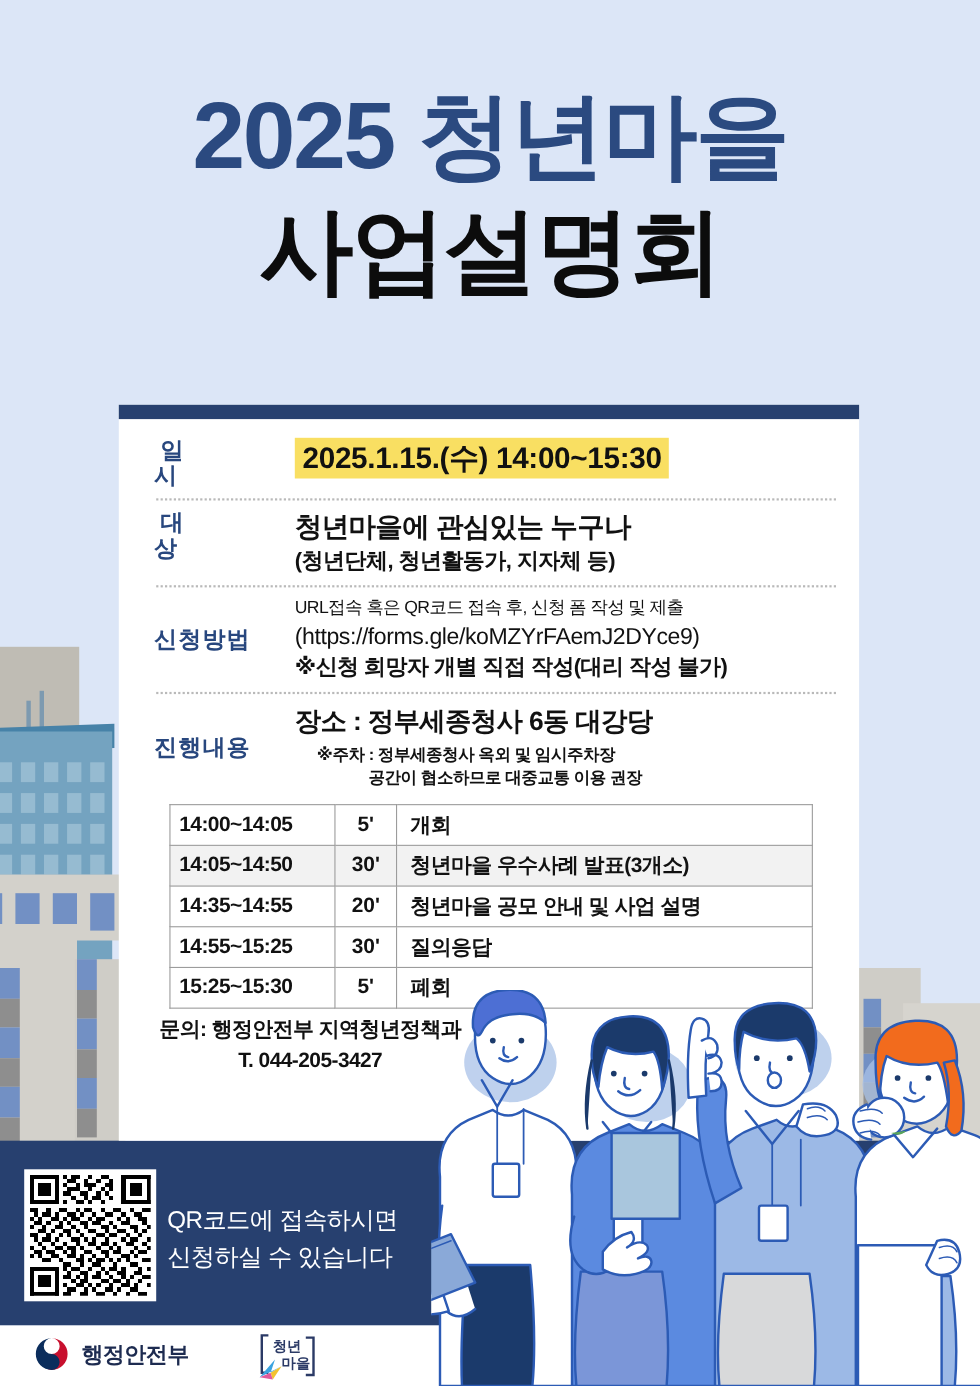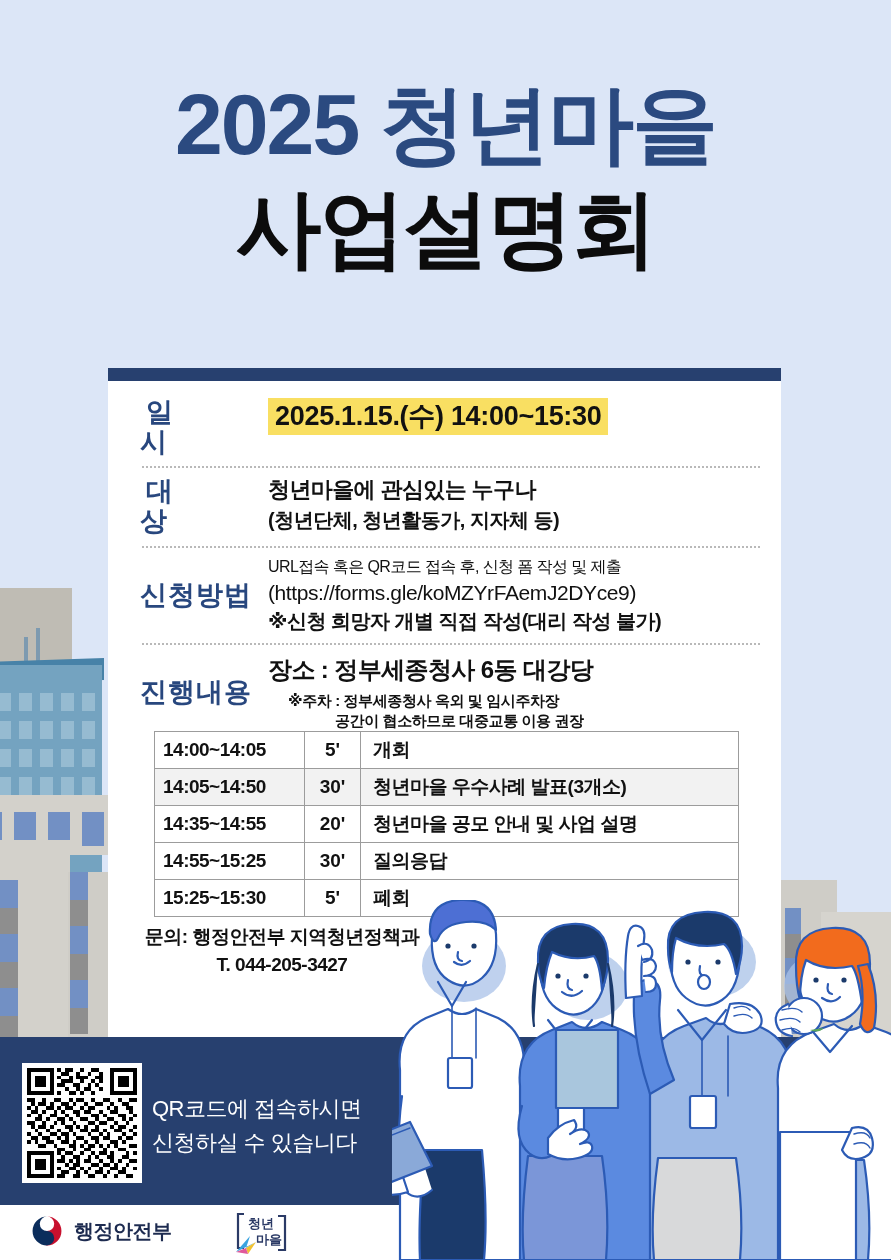--- a/index.html
+++ b/index.html
@@ -58,36 +58,36 @@
   }
   .panel-topbar {
     position: absolute; left: 108px; top: 368px;
     width: 673px; height: 13px; background: #27406f; z-index: 4;
   }
 
   .info { position: absolute; left: 140px; top: 398px; width: 620px; z-index: 5; }
 
   .info-row { display: flex; align-items: flex-start; }
   .info-label {
-    color: #28477e; font-weight: bold; font-size: 27px;
+    color: #28477e; font-weight: bold; font-size: 21px;
     width: 128px; flex: 0 0 128px; letter-spacing: 1px;
     line-height: 1.1;
   }
   .info-label.spaced { letter-spacing: 26px; text-indent: 6px; }
   .info-value { flex: 1; color: #111; }
 
   .sep { height: 0; border-top: 2px dotted #b9b9b9; margin: 9px 0 9px 2px; }
 
   .hl {
     display: inline-block; background: #f9df62;
     font-size: 27px; font-weight: bold; color: #111;
     padding: 3px 7px 4px 7px; letter-spacing: -.3px;
     line-height: 1.12;
   }
-  .v-main { font-size: 22px; font-weight: bold; line-height: 1.2; letter-spacing: -.6px; }
+  .v-main { font-size: 25px; font-weight: bold; line-height: 1.2; letter-spacing: -.6px; }
   .v-main-reg { font-size: 16px; font-weight: normal; line-height: 1.25; letter-spacing: -.6px; }
   .v-sub { font-size: 20px; font-weight: bold; line-height: 1.3; letter-spacing: -.5px; margin-top: 3px; }
   .v-url { font-size: 21px; font-weight: normal; line-height: 1.3; letter-spacing: -.4px; margin-top: 2px; }
   .v-note { font-size: 20px; font-weight: bold; line-height: 1.3; letter-spacing: -.5px; margin-top: 2px; }
   .v-place { font-size: 24px; font-weight: bold; letter-spacing: -.6px; }
   .v-park { font-size: 15px; font-weight: bold; letter-spacing: -.4px; margin-top: 5px; padding-left: 20px; line-height: 1.35; }
   .v-park .indent { display: block; padding-left: 47px; }
 
   
   .sched {

